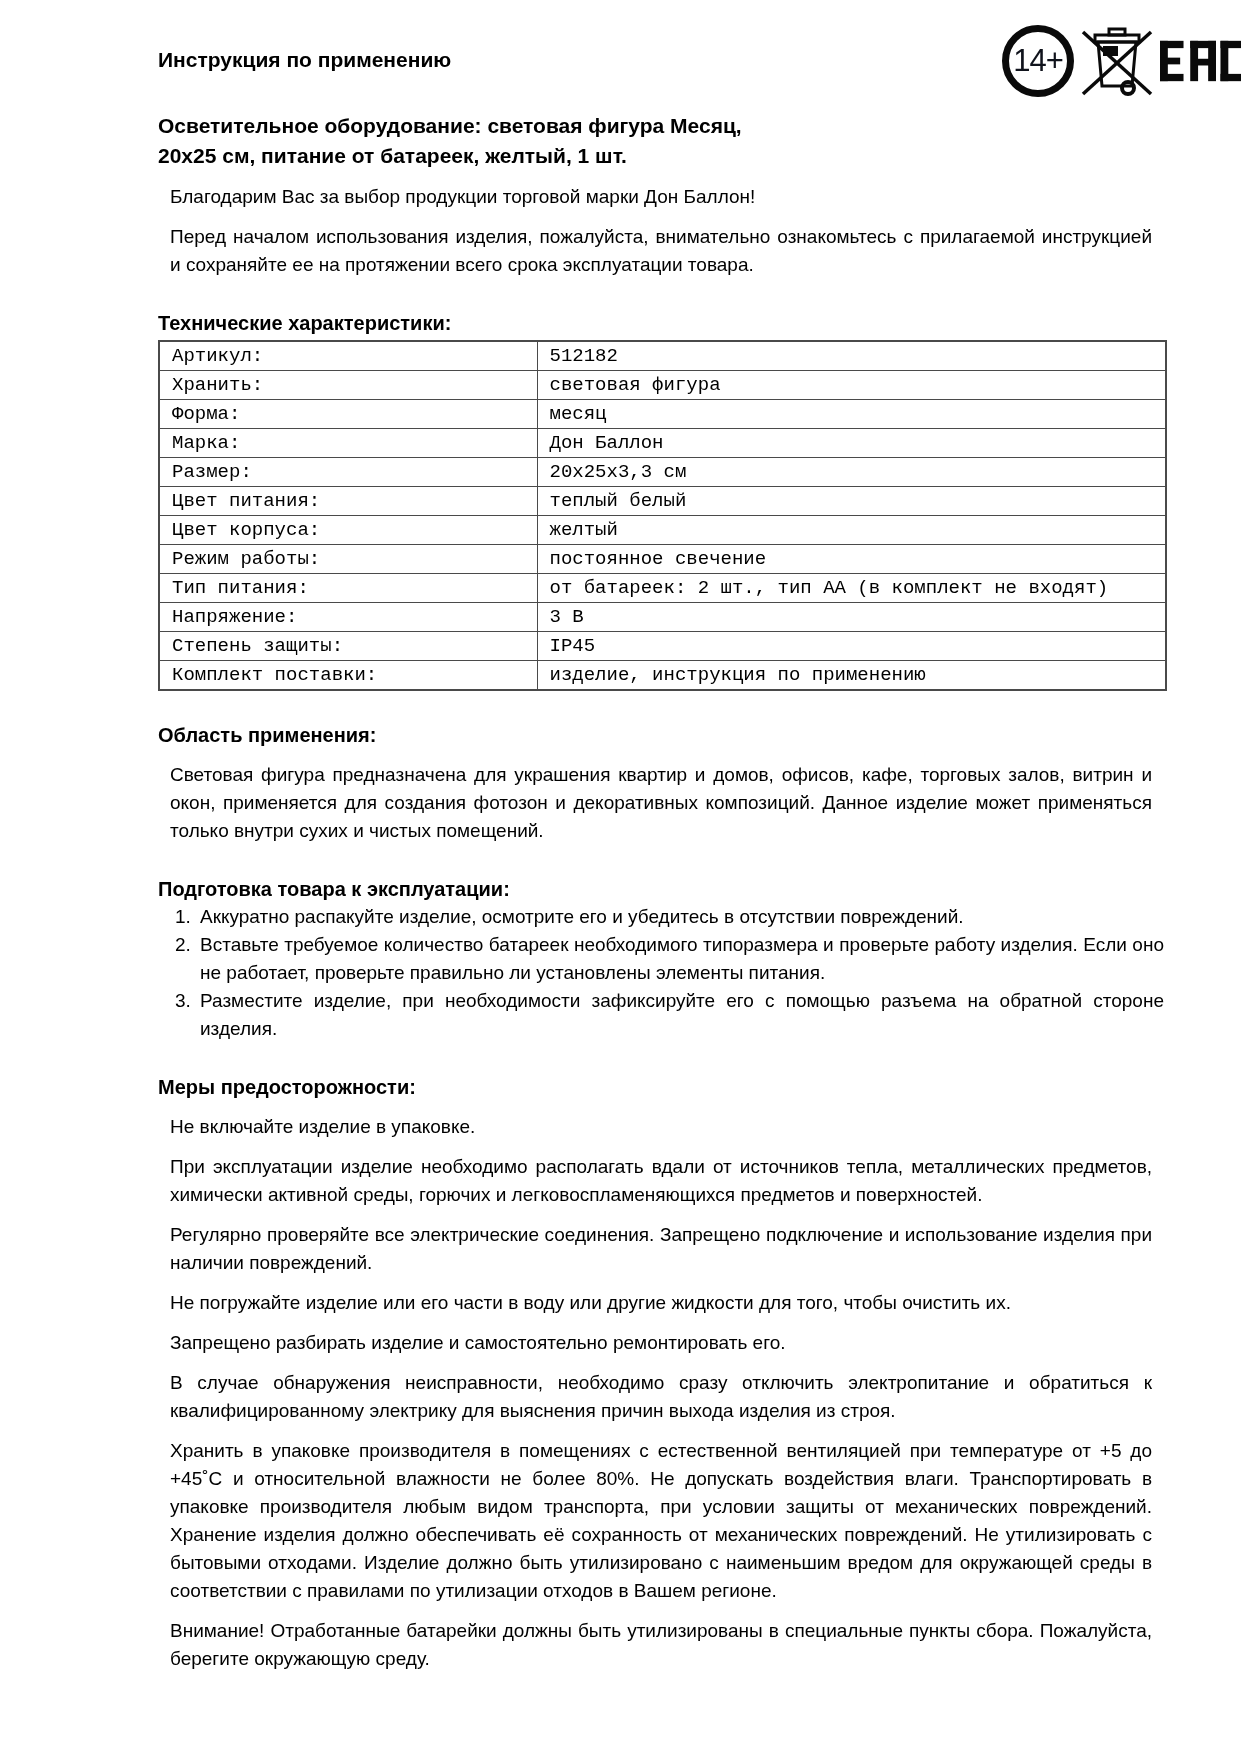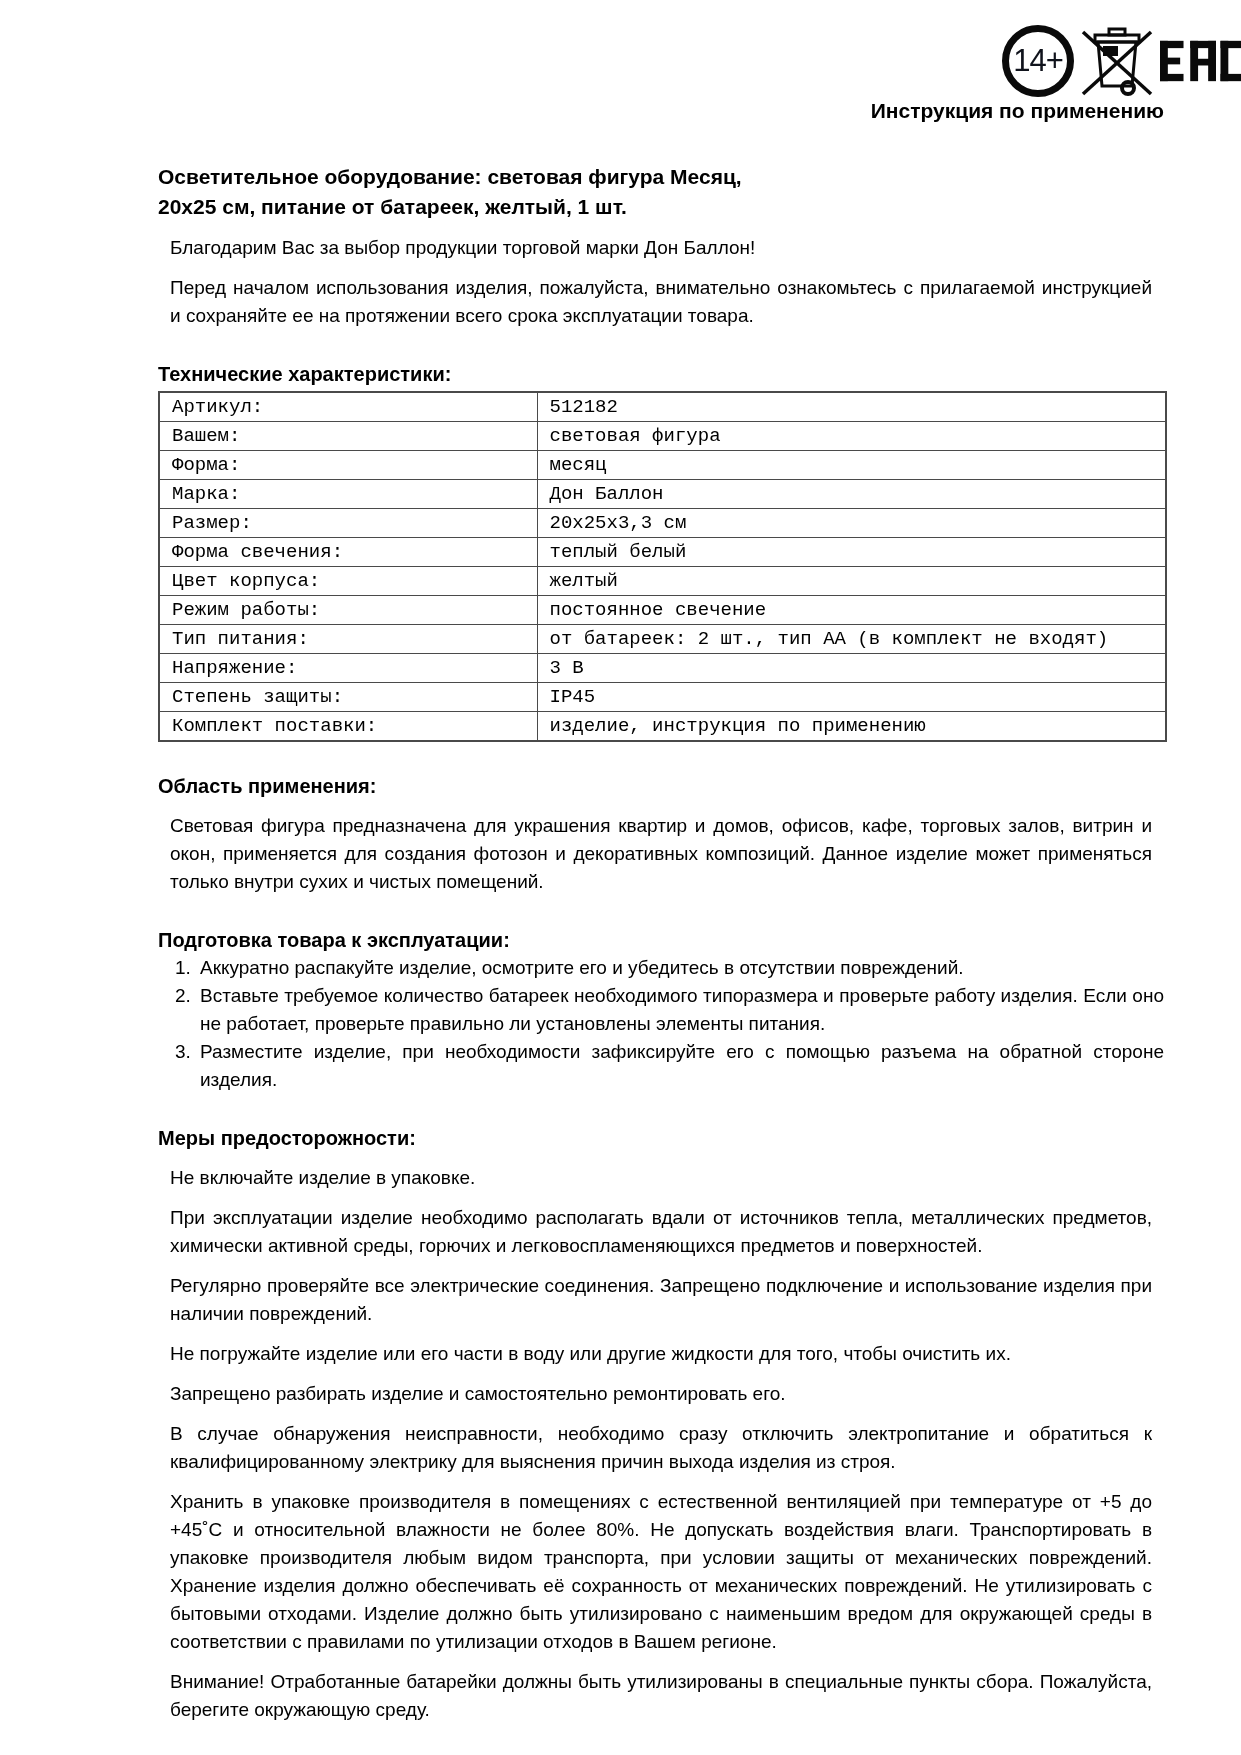--- a/index.html
+++ b/index.html
@@ -21,21 +21,21 @@
     width:72px; height:72px; border:7px solid #0a0a0a; border-radius:50%;
     display:flex; align-items:center; justify-content:center;
     font-size:31px; letter-spacing:-1px; color:#10131c; flex:0 0 auto;
   }
   .weee { width:72px; height:74px; flex:0 0 auto; }
   .eac  { width:84px; height:70px; flex:0 0 auto; }
 
   .content { position:absolute; left:158px; top:0; width:1006px; }
 
   .doc-title {
-    margin:98px 0 0 0; text-align:right;
+    margin:47px 0 0 0; text-align:left;
     font-size:21px; font-weight:bold; line-height:26px;
   }
   .doc-subtitle {
     margin:38px 0 0 0; 
     font-size:21px; font-weight:bold; line-height:30px;
   }
 
   p.body { font-size:19px; line-height:28px; margin:12px; }
   p.just { text-align:justify; }
 
@@ -125,41 +125,41 @@
     <h2 class="section-heading mt-section">Технические характеристики:</h2>
     <table class="specs">
       <tbody>
 
           <tr>
             <td class="spec-label">Артикул:</td>
             <td class="spec-value">512182</td>
           </tr>
 
           <tr>
-            <td class="spec-label">Вашем:</td>
+            <td class="spec-label">Хранить:</td>
             <td class="spec-value">световая фигура</td>
           </tr>
 
           <tr>
             <td class="spec-label">Форма:</td>
             <td class="spec-value">месяц</td>
           </tr>
 
           <tr>
             <td class="spec-label">Марка:</td>
             <td class="spec-value">Дон Баллон</td>
           </tr>
 
           <tr>
             <td class="spec-label">Размер:</td>
             <td class="spec-value">20х25х3,3 см</td>
           </tr>
 
           <tr>
-            <td class="spec-label">Форма свечения:</td>
+            <td class="spec-label">Цвет питания:</td>
             <td class="spec-value">теплый белый</td>
           </tr>
 
           <tr>
             <td class="spec-label">Цвет корпуса:</td>
             <td class="spec-value">желтый</td>
           </tr>
 
           <tr>
             <td class="spec-label">Режим работы:</td>

